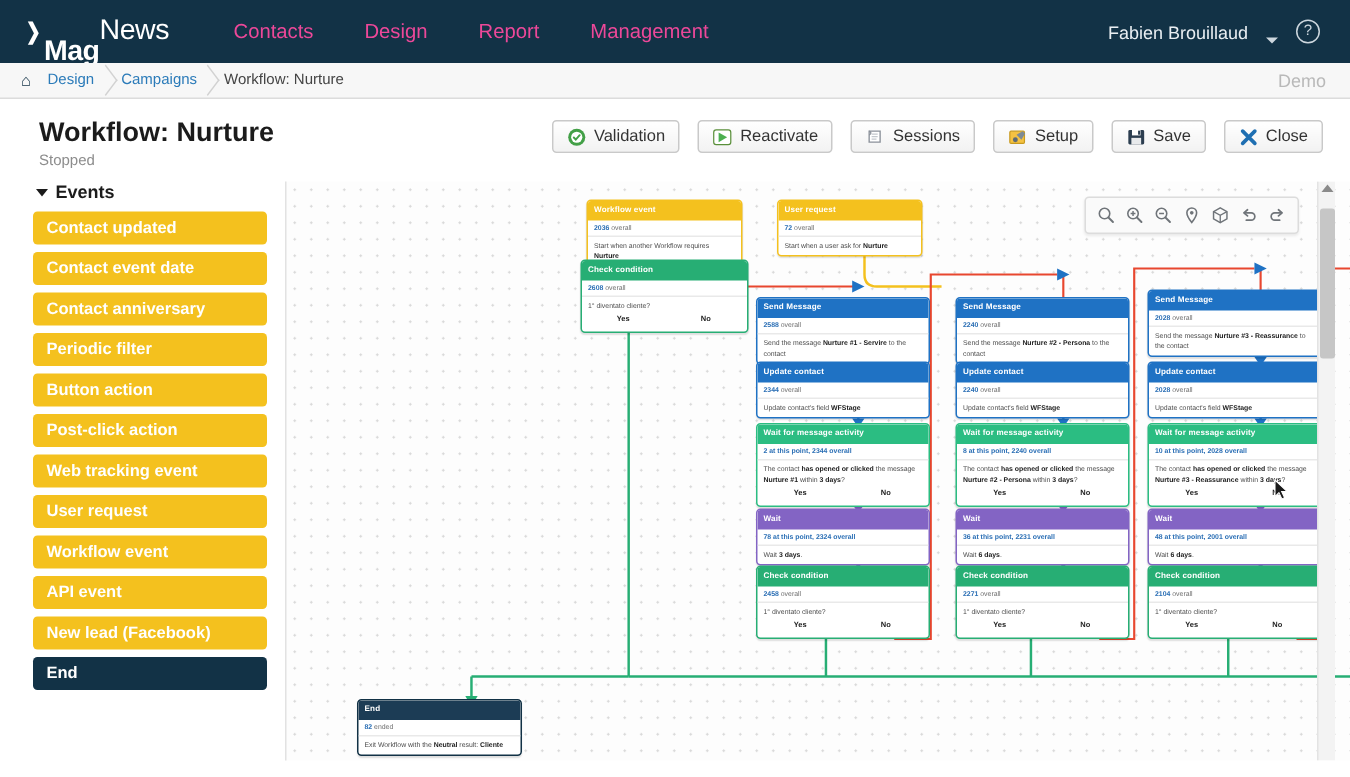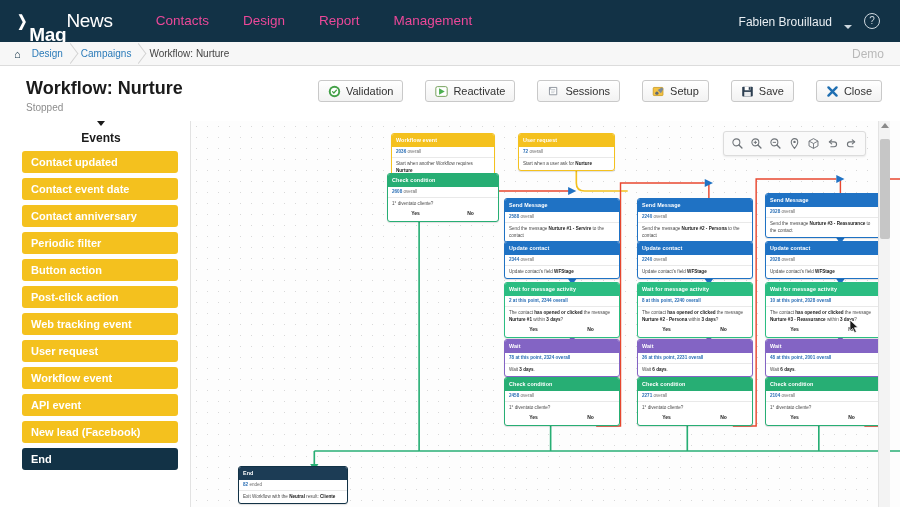--- a/index.html
+++ b/index.html
@@ -48,34 +48,34 @@
     width:12px;height:12px; border-top:1px solid #d2d2d2; border-right:1px solid #d2d2d2;
     transform:rotate(45deg) skew(8deg,8deg);
   }
   .crumb.last:after{ display:none;}
   .demo{ position:absolute; right:16px; font-size:12px; color:#b9b9b9; }
 
   
   .pagehead{ padding:12px 18px 8px 26px; display:flex; align-items:flex-start; }
   .ptitle{ font-size:18px; font-weight:bold; color:#1b1b1b; }
   .pstatus{ font-size:10px; color:#8d8d8d; margin-top:3px;}
-  .actions{ margin-left:auto; display:flex; gap:22px; padding-top:2px;align-items:flex-end;}
+  .actions{ margin-left:auto; display:flex; gap:12px; padding-top:2px;align-items:flex-end;}
   .abtn{
     display:flex; align-items:center; gap:5px;
     height:22px; padding:0 9px;
     border:1px solid #c9c9c9; border-radius:3px;
     background:linear-gradient(#ffffff,#f2f2f2);
     font-size:11px; color:#333; cursor:pointer; white-space:nowrap;
   }
   .ic{ width:13px;height:13px; display:inline-block; flex:0 0 13px;}
 
   
   .main{ display:flex; height:386px; padding:0 0 0 0; }
   .sidebar{ width:190px; padding:0 12px 0 22px; }
-  .secthead{ font-size:12px; font-weight:bold; color:#1b1b1b; margin:0 0 6px 2px; display:flex; align-items:center; gap:5px;flex-direction:column;}
+  .secthead{ font-size:12px; font-weight:bold; color:#1b1b1b; margin:0 0 6px 2px; display:flex; align-items:center; gap:5px;}
   .tri{ width:0;height:0;border-left:4px solid transparent;border-right:4px solid transparent;border-top:5px solid #1b1b1b;}
   .evt{
     background:#f4c11e; color:#fff; font-size:11px; font-weight:bold;
     height:22px; line-height:22px; padding-left:9px; border-radius:3px;
     margin-bottom:5px; cursor:grab; white-space:nowrap; overflow:hidden;
   }
   .evt.endnode{ background:#123246; }
 
   
   .canvaswrap{

